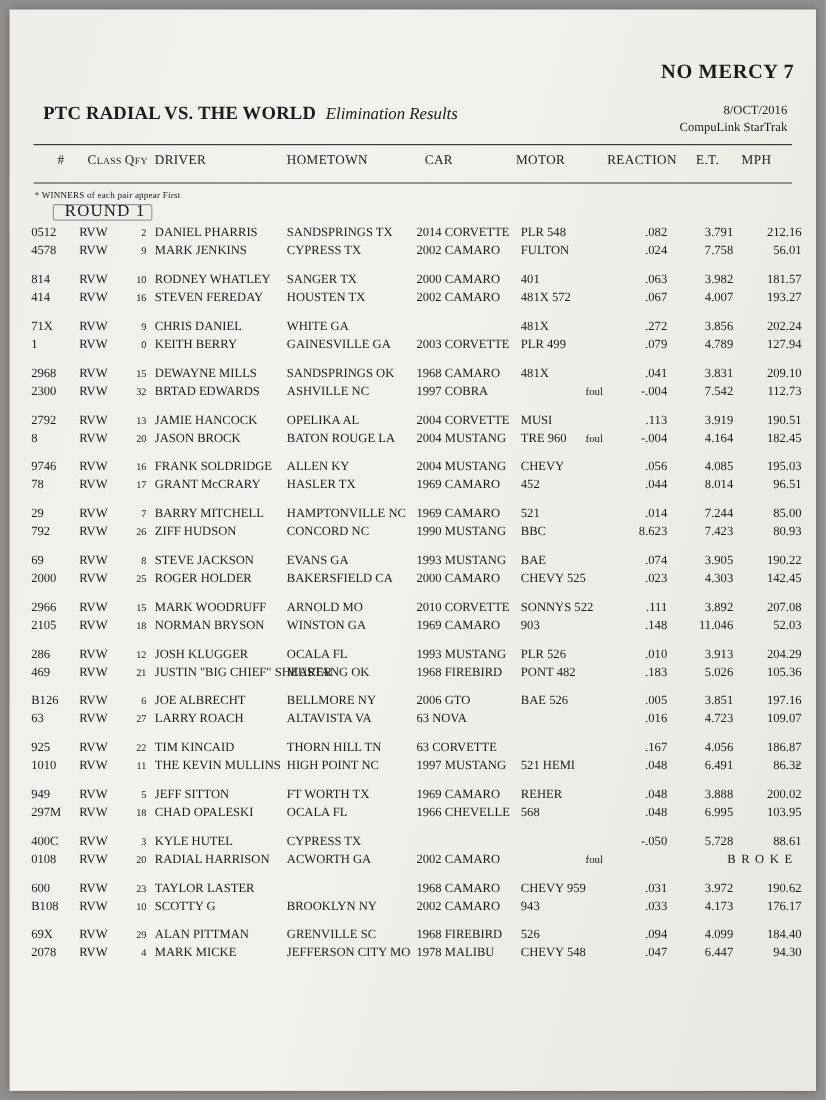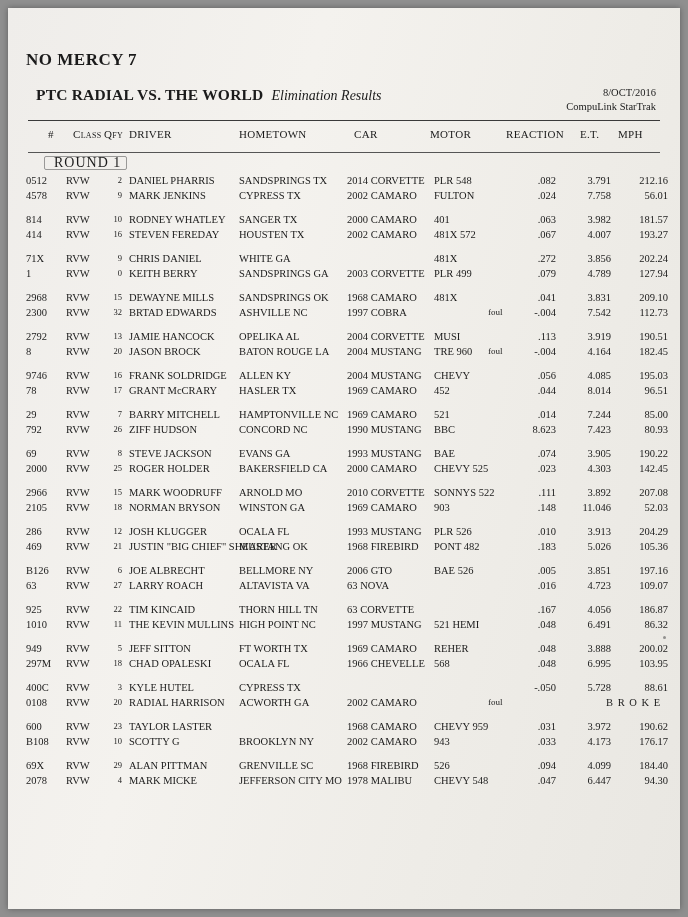--- a/index.html
+++ b/index.html
@@ -29,21 +29,21 @@
     background: linear-gradient(105deg, #efedea 0%, #f4f2ee 35%, #eeece7 70%, #e9e7e2 100%);
   }
   .content {
     position: relative;
     padding: 0 18px;
     color: #1b1b1b;
   }
 
   
   .doc-title {
-    text-align: left;
+    text-align: right;
     font-size: 17px;
     font-weight: bold;
     letter-spacing: 0.5px;
     margin-top: 42px;
     font-family: "Liberation Serif", serif;
   }
   .subhead-row {
     position: relative;
     margin-top: 16px;
     height: 30px;
@@ -188,20 +188,21 @@
       <span class="hd-home">HOMETOWN</span>
       <span class="hd-car">CAR</span>
       <span class="hd-motor">MOTOR</span>
       <span class="hd-react">REACTION</span>
       <span class="hd-et">E.T.</span>
       <span class="hd-mph">MPH</span>
     </div>
 
     <div class="rule thin"></div>
 
+    <div class="note">* WINNERS of each pair appear First</div>
 
     <div class="round">ROUND 1</div>
 
     <div id="pairs">
         <div class="pair">
           <div class="row">
             <span class="c-num">0512</span>
             <span class="c-class">RVW</span>
             <span class="c-qfy">2</span>
             <span class="c-driver">DANIEL PHARRIS</span>
@@ -261,21 +262,21 @@
             <span class="c-motor">481X</span>
             <span class="c-react">.272</span>
             <span class="c-et">3.856</span>
             <span class="c-mph">202.24</span>
           </div>
           <div class="row">
             <span class="c-num">1</span>
             <span class="c-class">RVW</span>
             <span class="c-qfy">0</span>
             <span class="c-driver">KEITH BERRY</span>
-            <span class="c-home">SANDSPRINGS GA</span>
+            <span class="c-home">GAINESVILLE GA</span>
             <span class="c-car">2003 CORVETTE</span>
             <span class="c-motor">PLR 499</span>
             <span class="c-react">.079</span>
             <span class="c-et">4.789</span>
             <span class="c-mph">127.94</span>
           </div>
         </div>
         <div class="pair">
           <div class="row">
             <span class="c-num">2968</span>

